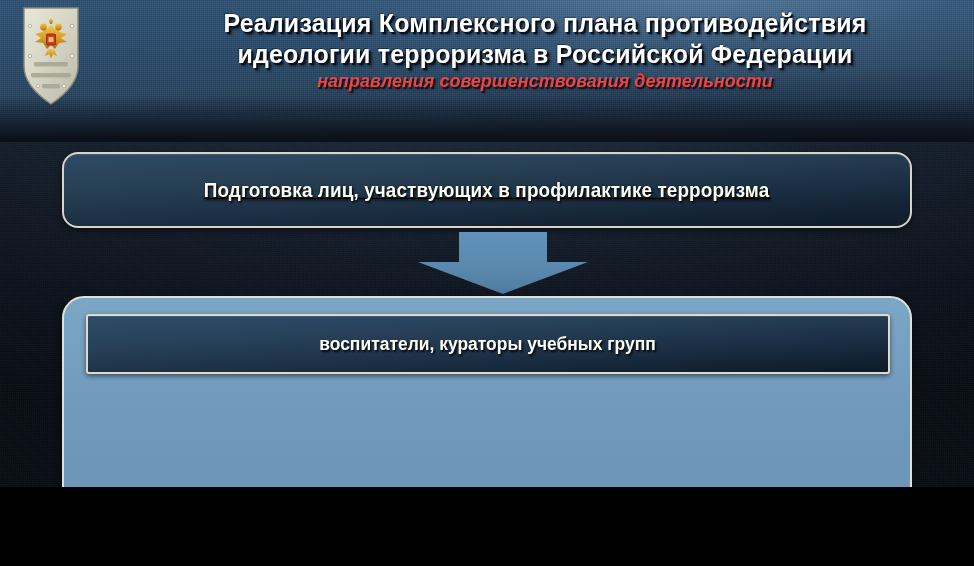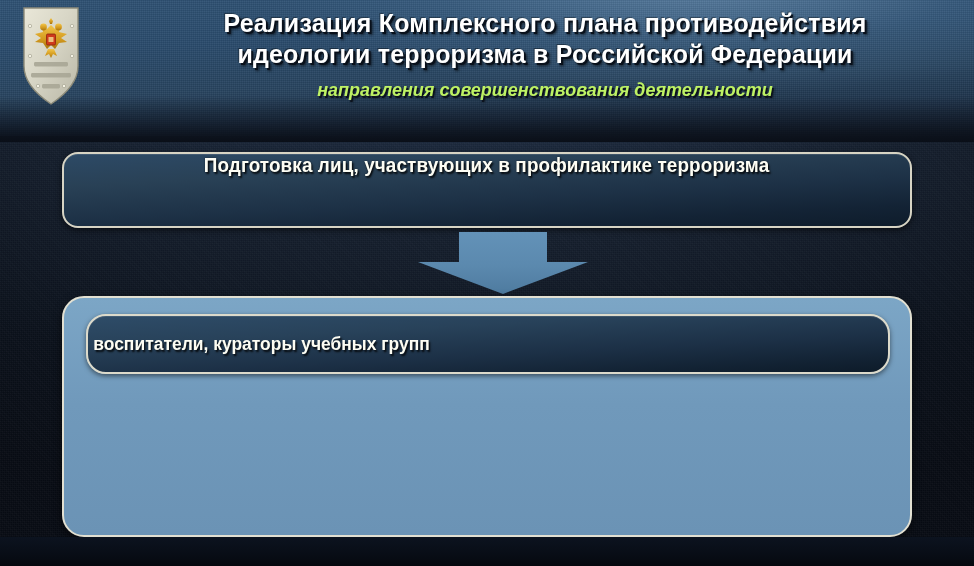--- a/index.html
+++ b/index.html
@@ -4,21 +4,21 @@
 <title>Презентация</title>
 <style>
   html, body {
     margin: 0;
     padding: 0;
     background: #000;
   }
   #slide {
     position: relative;
     width: 974px;
-    height: 566px;
+    height: 487px;
     overflow: hidden;
     background: #0d1420;
     font-family: "Liberation Sans", sans-serif;
     user-select: none;
   }
 
   
   .bg-base {
     position: absolute;
     inset: 0;
@@ -80,25 +80,24 @@
     letter-spacing: .2px;
     line-height: 31px;
     transform: scaleX(.96);
     text-shadow:
       2px 2px 0 rgba(8,14,24,.92),
       3px 3px 3px rgba(0,0,0,.65),
       -1px -1px 0 rgba(0,0,0,.35);
     white-space: nowrap;
   }
   .subtitle-line {
-    margin-top: 9px;
     font-size: 18px;
     font-weight: bold;
     font-style: italic;
-    color: #bef264;
+    color: #ef4444;
     line-height: 22px;
     text-shadow:
       1.5px 1.5px 0 rgba(10,16,26,.9),
       2px 2px 3px rgba(0,0,0,.55);
     white-space: nowrap;
   }
 
   
   .emblem {
     position: absolute;
@@ -110,22 +109,23 @@
   .plate {
     position: absolute;
     box-sizing: border-box;
     border-radius: 14px;
     border: 2px solid #d7d4c4;
     background: linear-gradient(177deg, #2d4a66 0%, #294156 28%, #1d3146 58%, #132335 82%, #0e1c2b 100%);
     box-shadow:
       0 2px 6px rgba(0,0,0,.55),
       inset 0 1px 0 rgba(255,255,255,.10);
     display: flex;
-    align-items: flex-start;
+    align-items: center;
     justify-content: center;
+    text-decoration: underline;
   }
   .plate-text {
     font-size: 19px;
     font-weight: bold;
     color: #fdfdf4;
     text-align: center;
     letter-spacing: .1px;
     transform: scaleX(.97);
     text-shadow: 1.5px 1.5px 2px rgba(0,0,0,.85), 0 0 2px rgba(0,0,0,.5);
     white-space: nowrap;
@@ -157,27 +157,27 @@
     background: linear-gradient(180deg, #7ca6c6 0%, #7099bb 45%, #6b93b5 100%);
     box-shadow: 0 3px 8px rgba(0,0,0,.55);
   }
 
   .sub-plate {
     position: absolute;
     box-sizing: border-box;
     left: 22px;
     width: 804px;
     height: 60px;
-    border-radius: 20px;
+    border-radius: 3px;
     border: 2px solid #dcdacb;
     background: linear-gradient(177deg, #2e4c68 0%, #28425a 30%, #1c3046 62%, #122233 86%, #0d1b29 100%);
     box-shadow: 0 2px 5px rgba(0,0,0,.5), inset 0 1px 0 rgba(255,255,255,.10);
     display: flex;
     align-items: center;
-    justify-content: flex-start;
+    justify-content: center;
   }
   #sub-plate-0 { top: 16px; }
   #sub-plate-1 { top: 88px; }
   #sub-plate-2 { top: 160px; }
 
   .sub-text {
     font-size: 18px;
     font-weight: bold;
     color: #fdfdf3;
     text-align: center;

